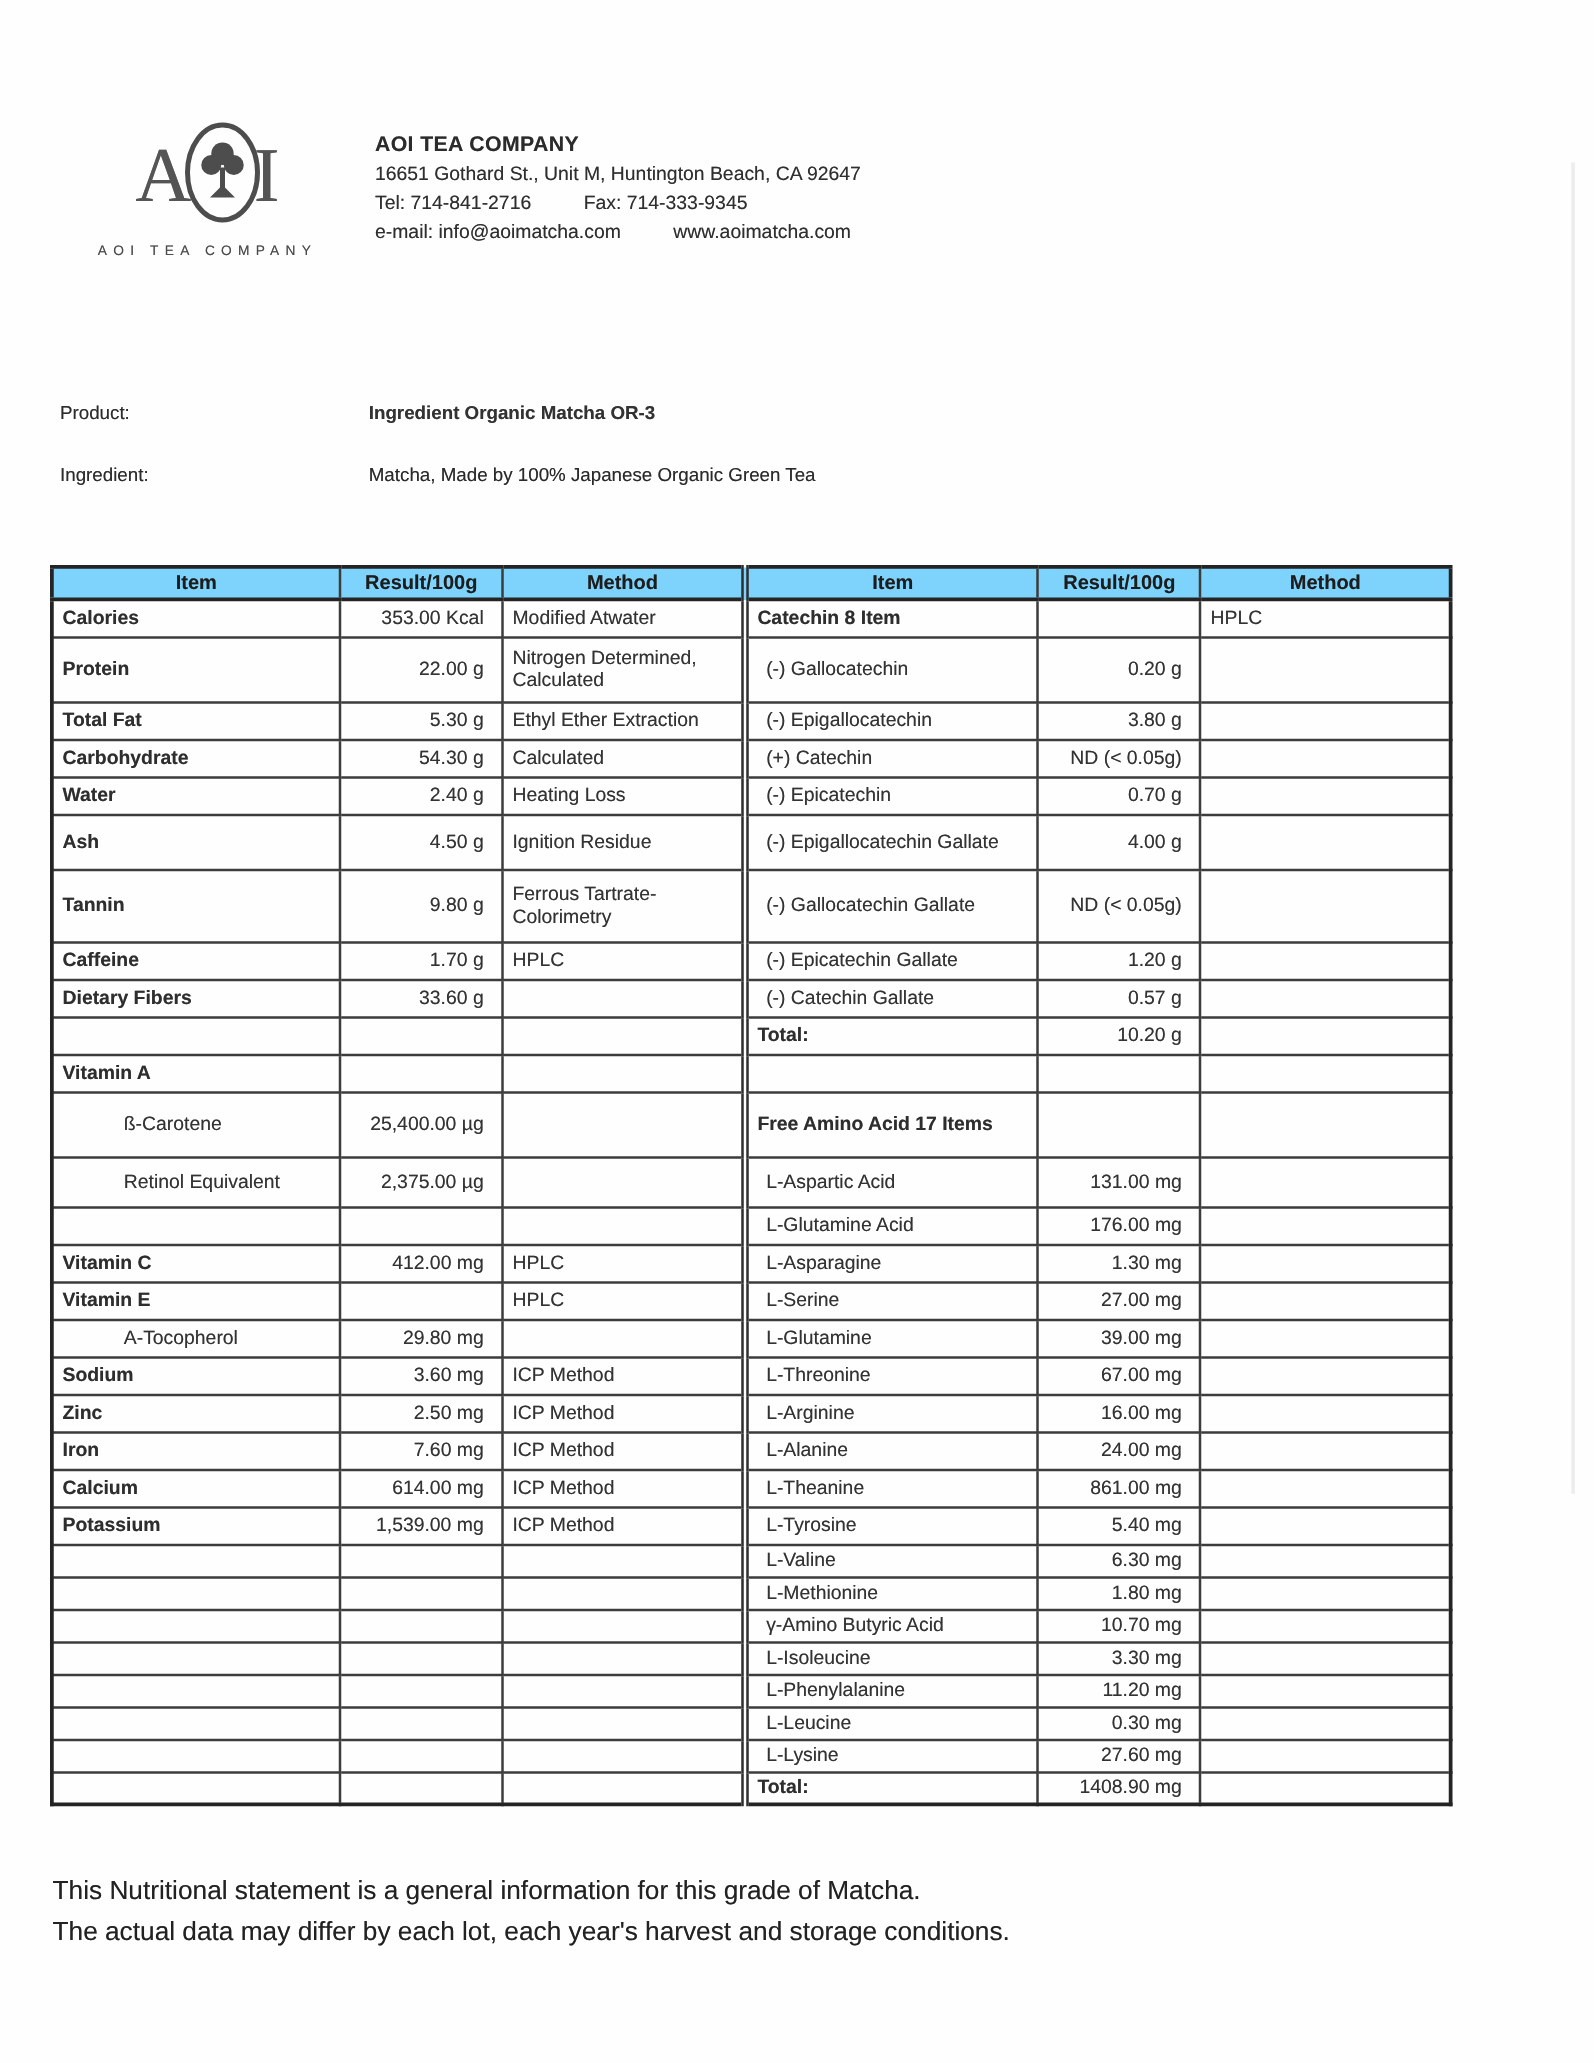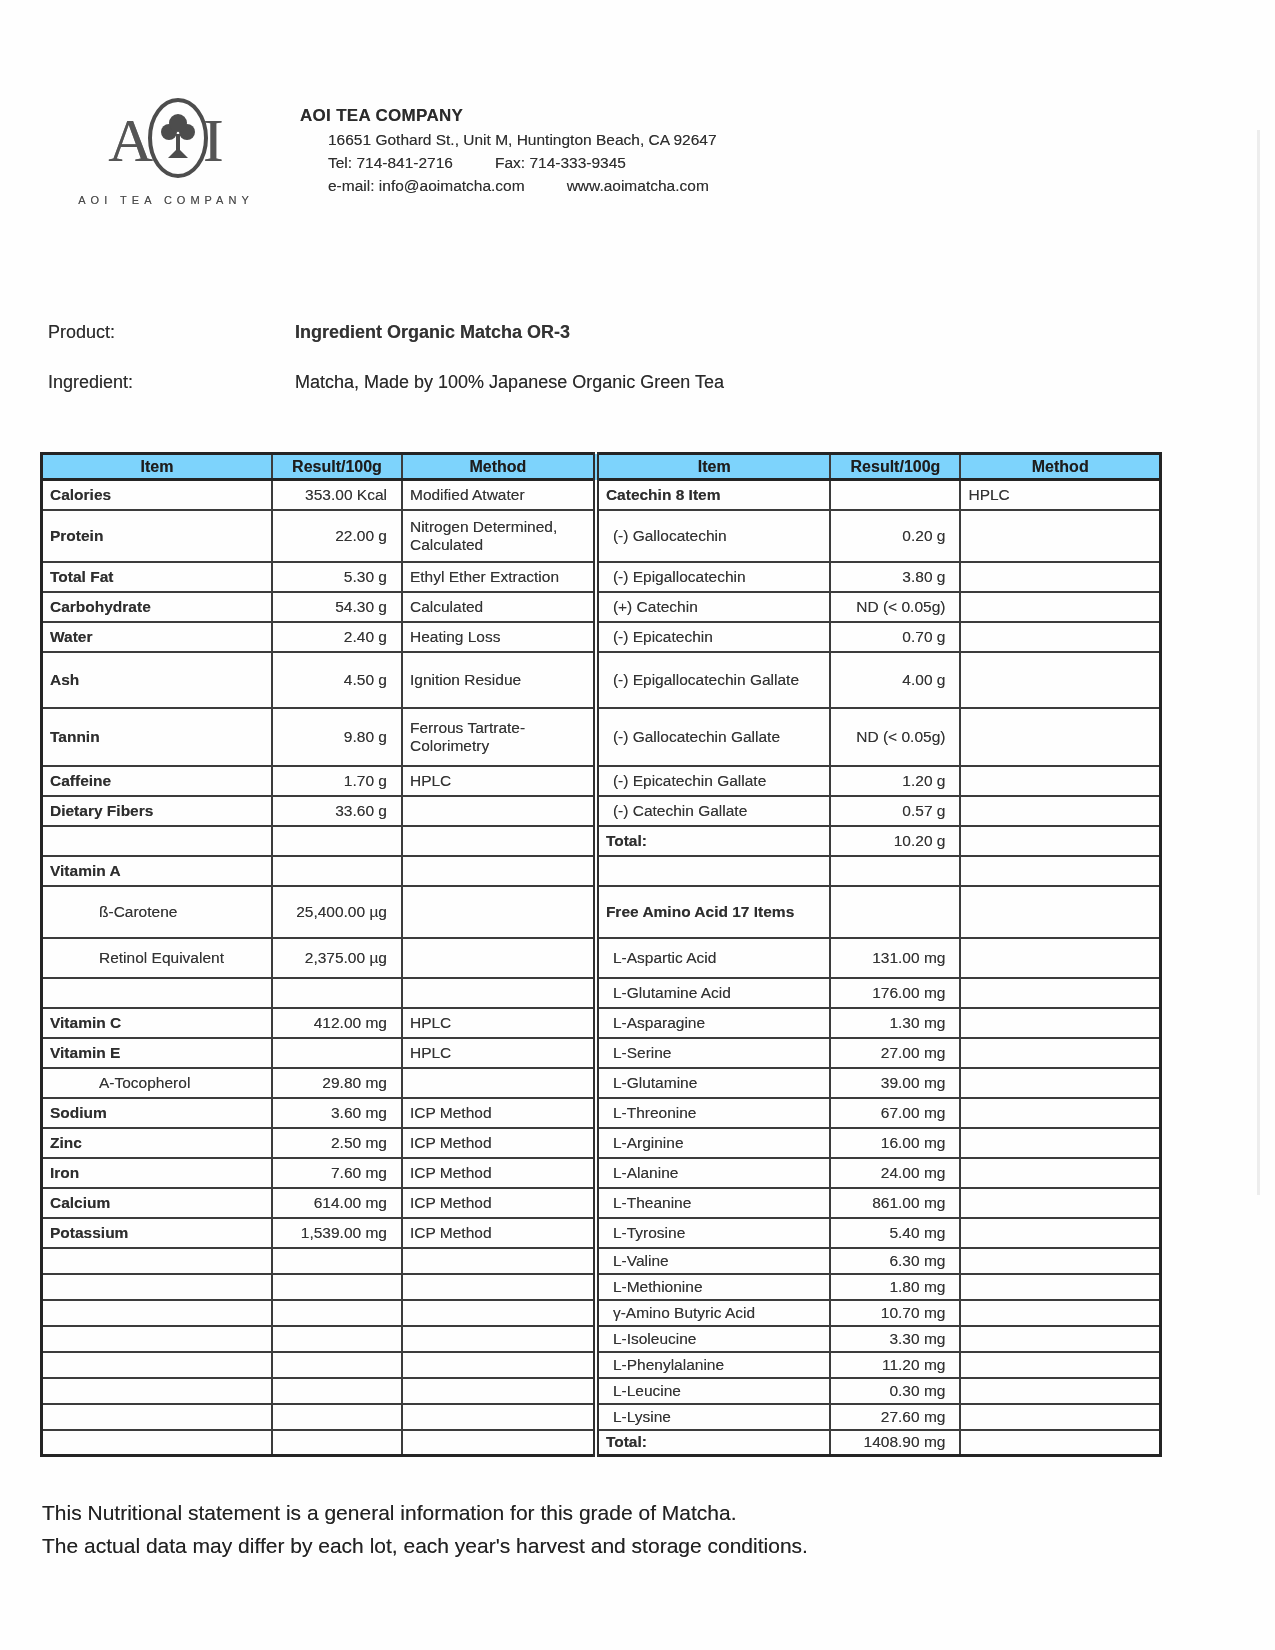--- a/index.html
+++ b/index.html
@@ -14,26 +14,26 @@
   .letterhead { position:absolute; top:96px; left:76px; display:flex; }
   .logo { width:180px; text-align:center; }
   .logo-row { display:flex; align-items:center; justify-content:center; color:#4a4a4a; }
   .logo-letter { font-family:"Liberation Serif", serif; font-size:62px; line-height:1; color:#555; }
   .logo-a { margin-right:-8px; }
   .logo-i { margin-left:-8px; }
   .logo-ellipse { position:relative; z-index:1; }
   .logo-caption { margin-top:10px; font-size:11px; letter-spacing:5px; color:#4c4c4c; white-space:nowrap; }
   .company-info { margin-left:44px; padding-top:10px; }
   .company-name { font-size:17px; font-weight:bold; color:#2b2b2b; letter-spacing:.3px; }
-  .company-line { font-size:15.5px; margin-top:5px; color:#2f2f2f;margin-left:28px; }
+  .company-line { font-size:15.5px; margin-top:5px; color:#2f2f2f; }
   .company-line .gap { display:inline-block; width:42px; }
   
   .doc-title { position:absolute; top:237px; left:0; width:1210px; text-align:center;
                font-size:27px; font-weight:bold; color:#3c3c3c; letter-spacing:.4px; }
-  .field { position:absolute; left:48px; font-size:18px; color:#2c2c2c; }
+  .field { position:absolute; left:48px; font-size:15px; color:#2c2c2c; }
   .field-product { top:322px; }
   .field-ingredient { top:372px; }
   .field-label { display:inline-block; width:247px; }
   .field-value-bold { font-weight:bold; color:#333; }
   .field-value { color:#2a2a2a; }
   
   .nutrition-table { position:absolute; top:452px; left:40px; width:1122px;
                      border-collapse:collapse; table-layout:fixed;
                      border:3px solid #242424; font-size:15.5px; color:#333; }
   .nutrition-table col.c-item-l { width:227px; }
@@ -43,21 +43,21 @@
   .nutrition-table col.c-res-r  { width:128px; }
   .nutrition-table col.c-met-r  { width:197px; }
   .nutrition-table th, .nutrition-table td { border:2px solid #3c3c3c; padding:2px 7px; vertical-align:middle; }
   .nutrition-table th {
     background:#7dd3fc; color:#1d1d1d; font-size:16px; font-weight:bold;
     height:26px; border-bottom:3px solid #242424; border-top:3px solid #242424;
   }
   .nutrition-table th:nth-child(4), .nutrition-table td:nth-child(4) { border-left:6px double #2e2e2e; }
   .nutrition-table tbody tr { height:30px; }
   .nutrition-table tbody tr:nth-child(2)  { height:52px; }
-  .nutrition-table tbody tr:nth-child(6)  { height:56px; }
+  .nutrition-table tbody tr:nth-child(6)  { height:44px; }
   .nutrition-table tbody tr:nth-child(7)  { height:58px; }
   .nutrition-table tbody tr:nth-child(12) { height:52px; }
   .nutrition-table tbody tr:nth-child(13) { height:40px; }
   .nutrition-table tbody tr:nth-child(n+23) { height:26px; }
   td.res { text-align:right; padding-right:14px; white-space:nowrap; }
   td.b   { font-weight:bold; color:#2e2e2e; }
   td.ind  { padding-left:14px; }
   td.ind2 { padding-left:56px; }
   
   .footnote { position:absolute; top:1497px; left:42px; font-size:21px; color:#222; line-height:1.55; }

